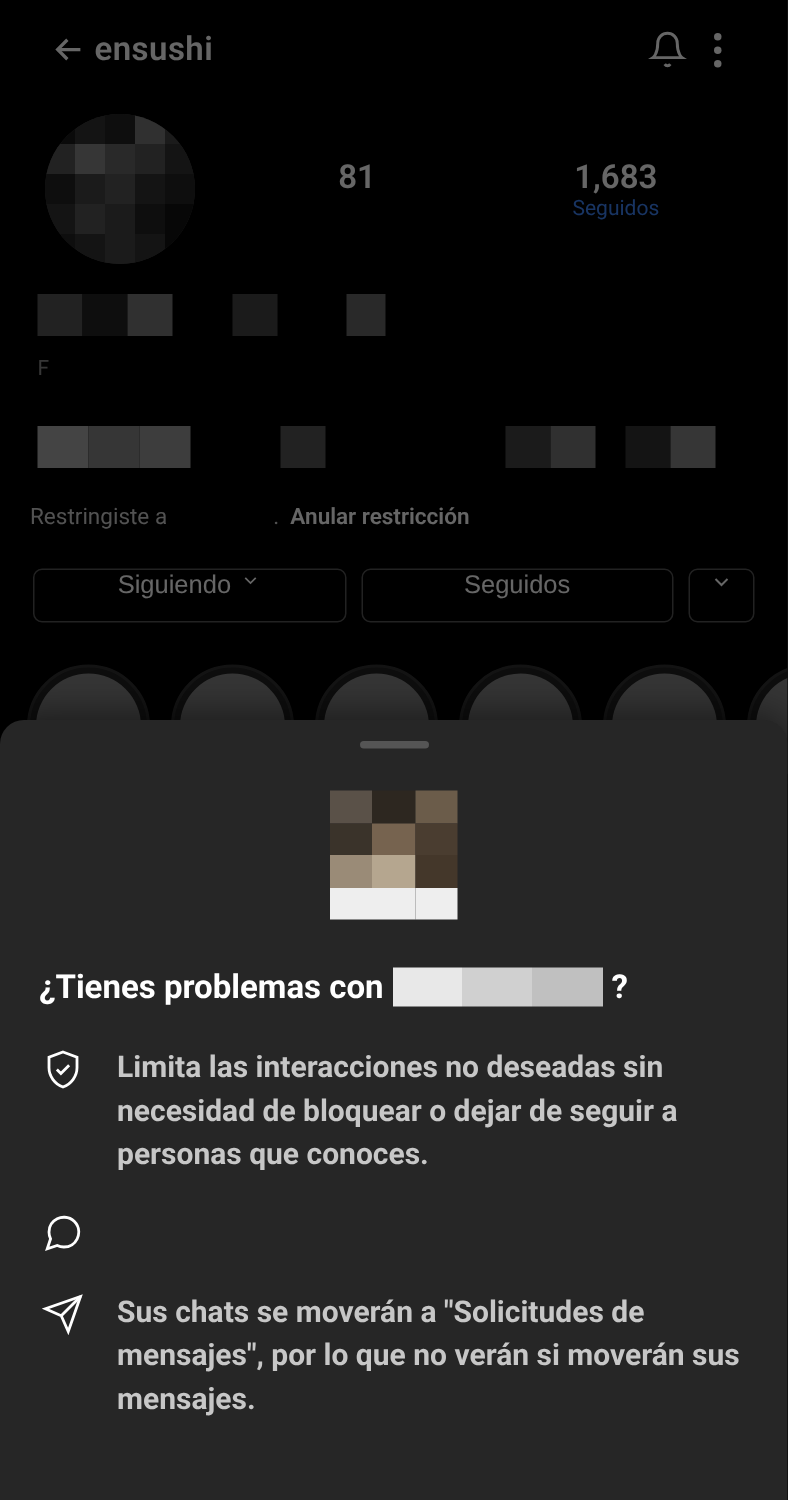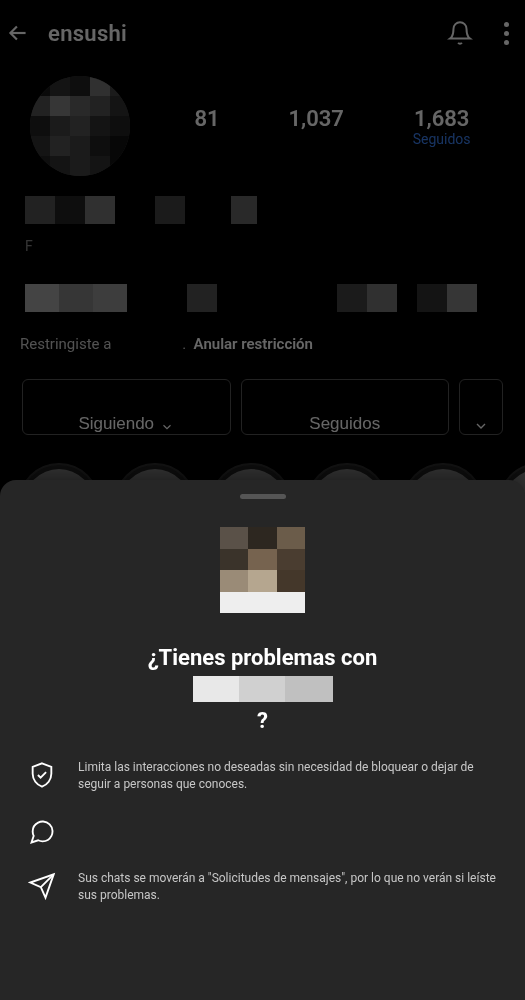--- a/index.html
+++ b/index.html
@@ -14,22 +14,22 @@
     }
     .profile-page {
       width: 100%;
       height: 100%;
       background: #000;
       filter: brightness(0.4);
     }
     .header {
       display: flex;
       align-items: center;
-      padding: 18px 4px;
-      gap: 16px;
+      padding: 18px 32px;
+      gap: 3px;
     }
     .back-arrow { width: 28px; height: 28px; display:flex; align-items:center; justify-content:center; }
     .username-header {
       flex: 1;
       font-size: 22px;
       font-weight: 600;
       letter-spacing: 0.3px;
     }
     .header-icon { width: 30px; height: 30px; display:flex; align-items:center; justify-content:center; }
     .kebab { display:flex; flex-direction:column; gap:4px; align-items:center; justify-content:center; }
@@ -51,22 +51,22 @@
     .bio { padding: 0 25px 15px 25px; }
     .pixel-row { display:flex; gap:0; }
     .px { display:inline-block; }
     .restrict-msg { font-size:15px; color:#ccc; padding: 8px 20px 20px 20px; }
     .restrict-msg b { color:#fff; font-weight:600; }
     .buttons-row {
       display:flex; gap:10px; padding: 6px 22px 20px 22px;
     }
     .btn-outline {
       flex:1; border:1.5px solid #555; background:transparent; color:#fff;
-      border-radius:6px; height:56px; font-size:17px; font-weight:500;
-      display:flex; align-items:flex-end; justify-content:center; gap:6px;
+      border-radius:6px; height:36px; font-size:17px; font-weight:500;
+      display:flex; align-items:flex-start; justify-content:center; gap:6px;
     }
     .btn-sq { flex:0 0 44px; }
     .highlights {
       display:flex; gap:14px; padding: 8px 18px 0 18px; overflow:hidden;
     }
     .hl-circle {
       flex:0 0 82px; height:82px; border-radius:50%;
       border:2.5px solid #333; background:#222;
       display:flex; align-items:center; justify-content:center;
     }
@@ -84,28 +84,28 @@
     .grabber {
       width:46px; height:5px; background:#555; border-radius:3px;
       margin: 0 auto 28px auto;
     }
     .sheet-avatar {
       width:86px; height:86px; margin:0 auto 32px auto;
       position:relative;
     }
     .sheet-title {
       font-size:22px; font-weight:700; text-align:left; color:#fff;
-      margin-bottom: 26px; display:flex; align-items:center; gap:6px; white-space:nowrap;flex-direction:column;
+      margin-bottom: 26px; display:flex; align-items:center; gap:6px; white-space:nowrap;
     }
     .redact { display:inline-block; height:26px; background:#ddd; vertical-align:middle; }
     .info-row {
       display:flex; gap:20px; margin-bottom:22px; align-items:flex-start;
     }
     .info-icon { flex:0 0 32px; height:32px; display:flex; align-items:flex-start; justify-content:center; padding-top:2px; }
-    .info-text { flex:1; font-size:12px; line-height:1.45; color:#c7c7c7; }
+    .info-text { flex:1; font-size:20px; line-height:1.45; color:#c7c7c7;font-weight:bold; }
     svg { stroke:#fff; fill:none; }
 
     
     .mosaic { display:grid; }
   </style>
 </head>
 <body>
 
 <div class="profile-page">
   <div class="header">
@@ -155,24 +155,20 @@
         <div style="background:#222"></div>
           <div style="background:#333"></div>
           <div style="background:#444"></div>
           <div style="background:#333"></div>
           <div style="background:#111"></div>
       </div>
     </div>
     <div class="stats">
       <div>
         <div class="stat-num">81</div>
-        <div class="stat-lbl">&nbsp;</div>
-      </div>
-      <div>
-        <div class="stat-num">1,037</div>
         <div class="stat-lbl">&nbsp;</div>
       </div>
       <div>
         <div class="stat-num">1,683</div>
         <div class="stat-lbl">Seguidos</div>
       </div>
     </div>
   </div>
 
   <div class="bio">
@@ -290,15 +286,15 @@
     </div>
   </div>
 
   <div class="info-row">
     <div class="info-icon">
       <svg width="28" height="28" viewBox="0 0 24 24" stroke-width="1.6">
           <path d="M22 2L11 13"></path>
           <path d="M22 2l-7 20-4-9-9-4 20-7z"></path>
         </svg>
     </div>
-    <div class="info-text">Sus chats se moverán a "Solicitudes de mensajes", por lo que no verán si leíste sus problemas.</div>
+    <div class="info-text">Sus chats se moverán a "Solicitudes de mensajes", por lo que no verán si moverán sus mensajes.</div>
   </div>
 </div>
 
 </body></html>

